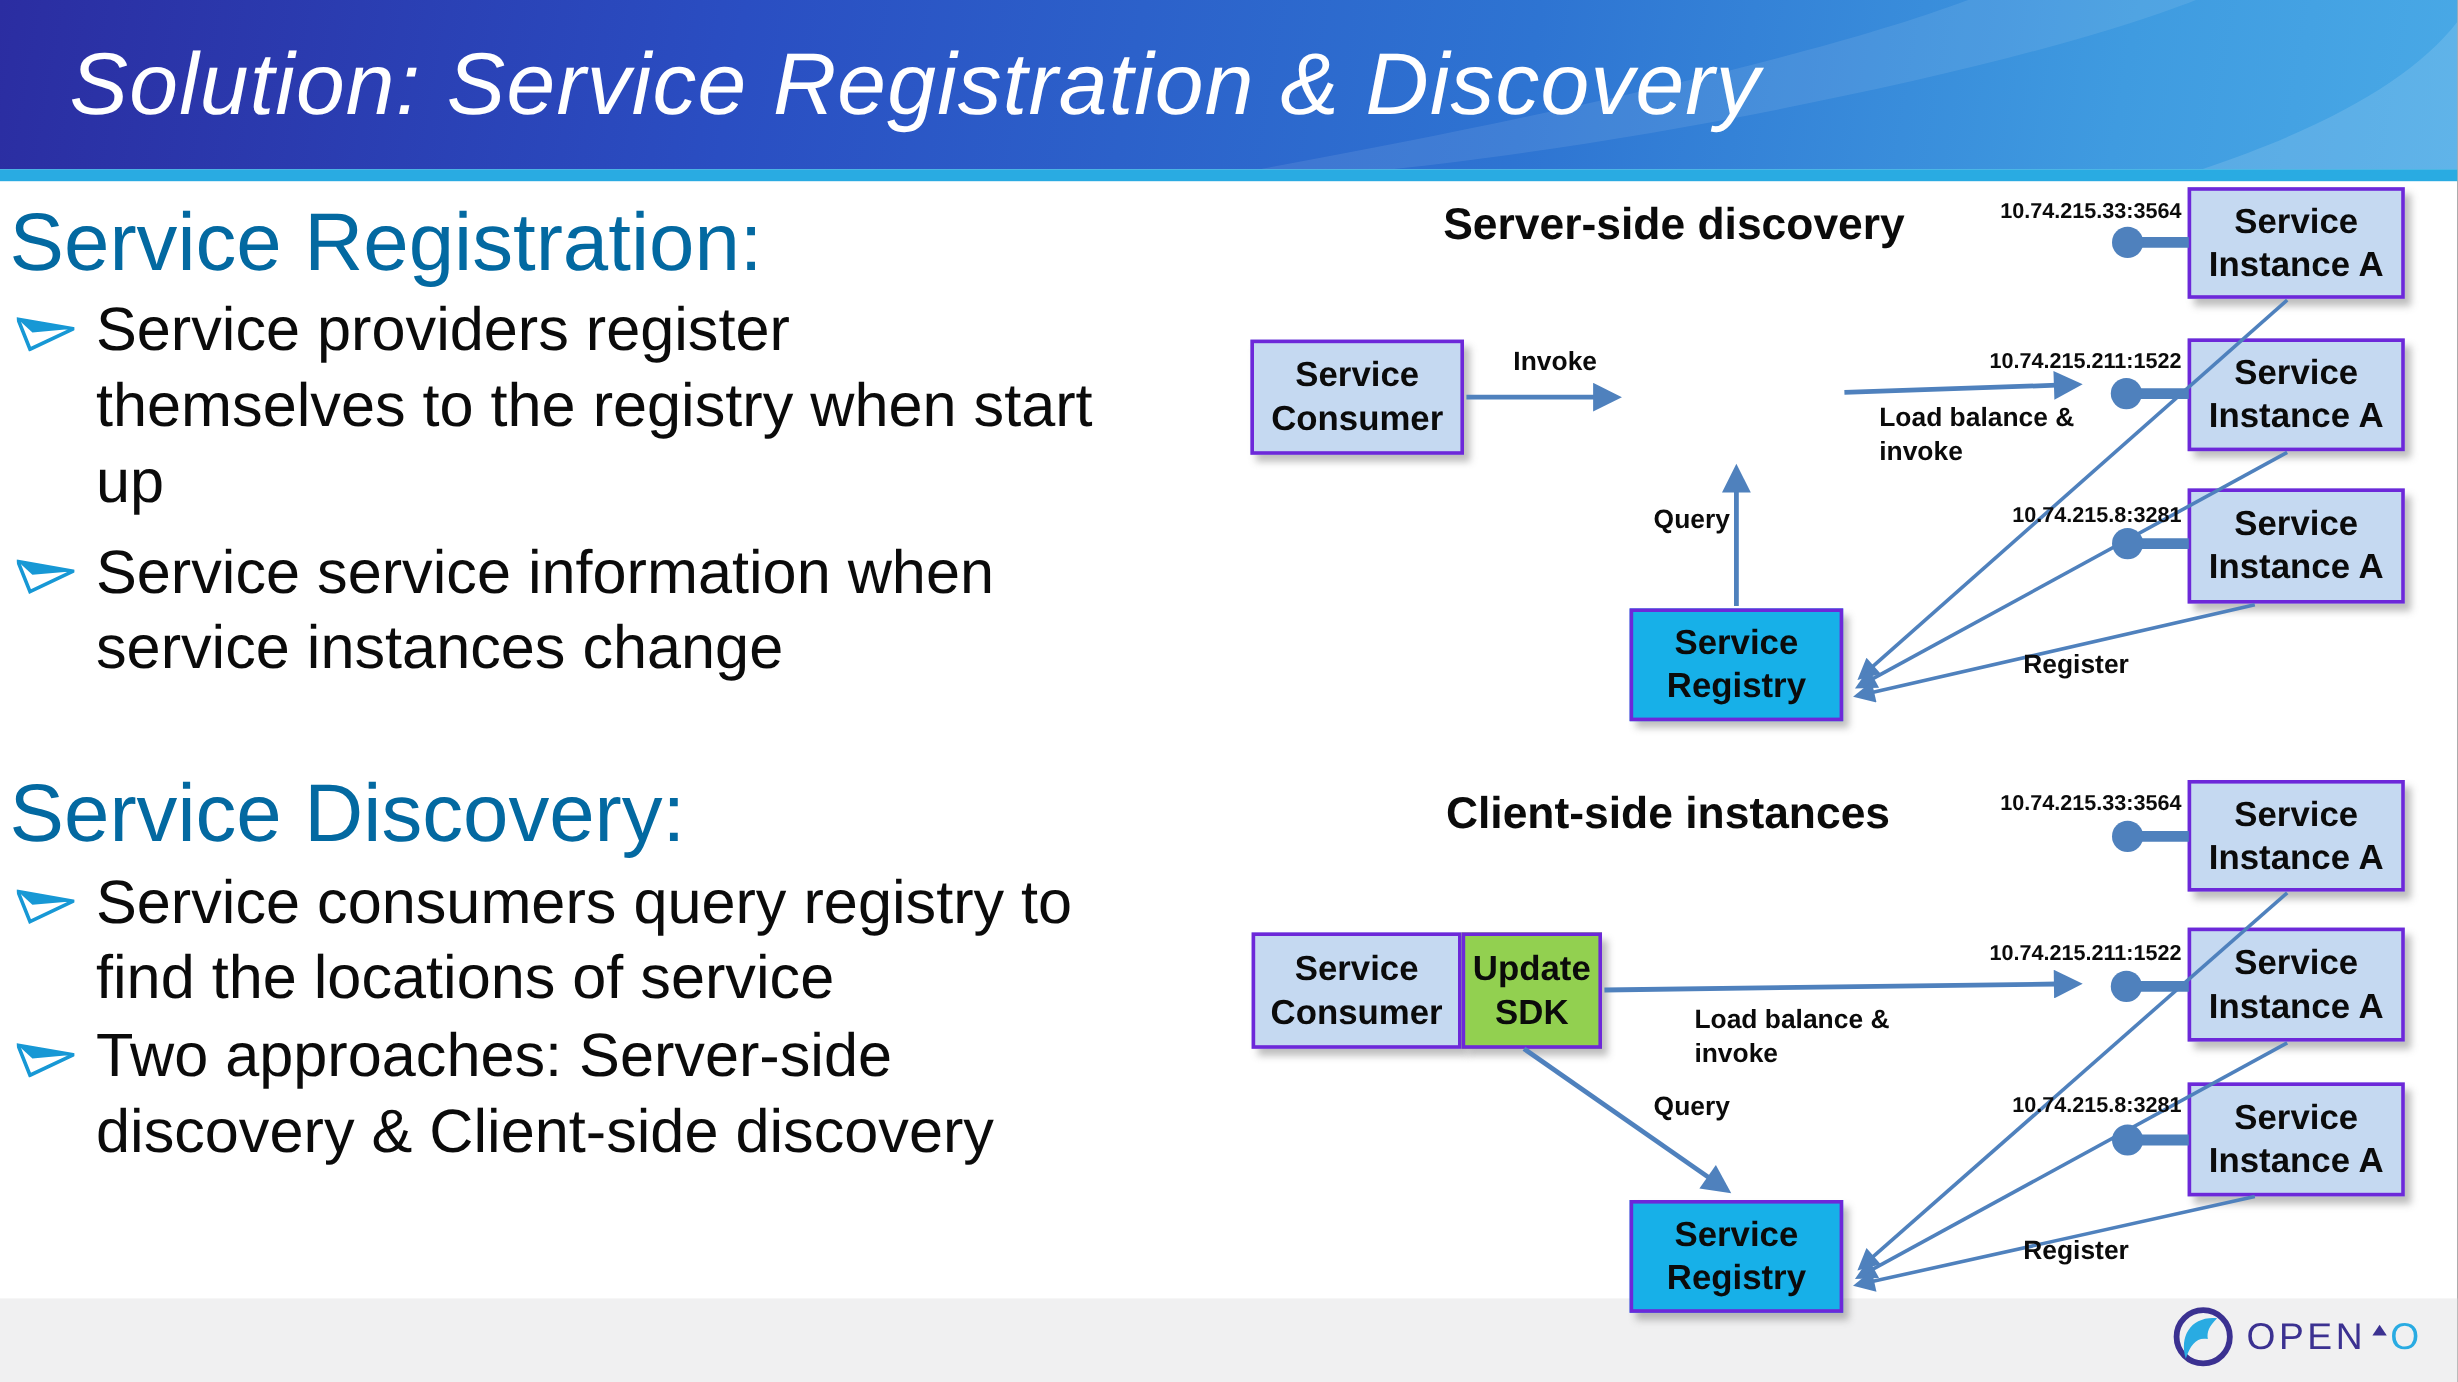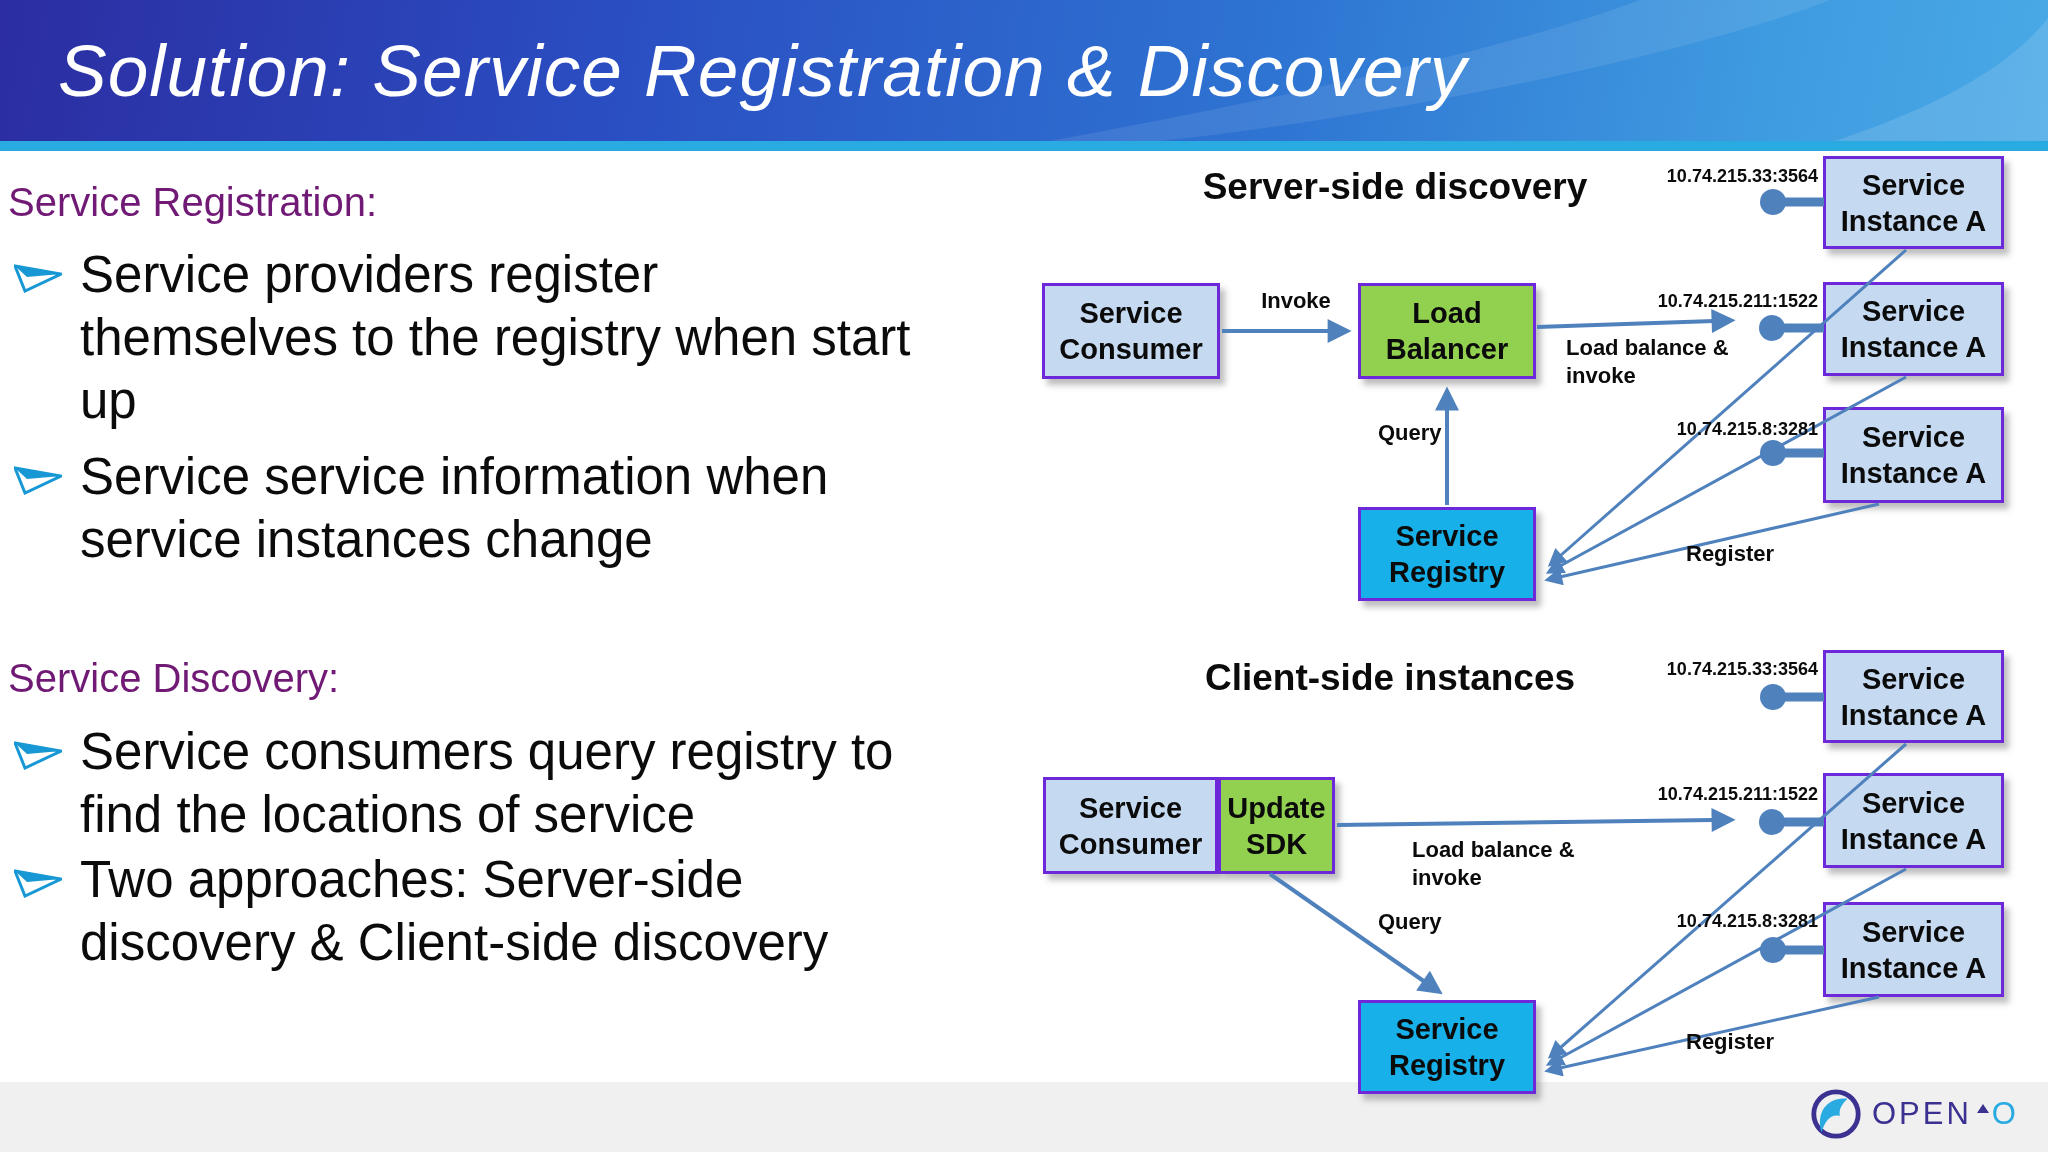--- a/index.html
+++ b/index.html
@@ -10,21 +10,21 @@
   .header{position:absolute;left:0;top:0;width:2048px;height:141px;
           background:linear-gradient(100deg,#2b2da1 0%,#2a4ec2 30%,#2e74d2 62%,#3f9be0 86%,#49a9e6 100%);
           display:flex;align-items:center;overflow:hidden;font-style:italic;}
   .header-swoosh{position:absolute;left:0;top:0;width:2048px;height:141px;pointer-events:none;}
   .header-title{position:relative;color:#ffffff;font-size:73px;font-weight:400;padding-left:58px;
                 letter-spacing:1px;white-space:nowrap;}
   .stripe{position:absolute;left:0;top:141px;width:2048px;height:10px;background:#29abe2;}
   .footer{position:absolute;left:0;top:1082px;width:2048px;height:70px;background:#f0f0f1;}
 
   
-  .lp-heading{position:absolute;left:8px;font-size:40px;line-height:60px;color:#701a75;text-align:center;}
+  .lp-heading{position:absolute;left:8px;font-size:68px;line-height:60px;color:#0369a1;text-align:center;}
   .bullet{position:absolute;left:14px;display:flex;align-items:flex-start;}
   .bullet-icon{flex:0 0 66px;padding-top:14px;}
   .bullet-text{font-size:51px;line-height:63px;white-space:pre-line;color:#0b0b0b;}
 
   
   .diag-title{position:absolute;font-weight:bold;font-size:37px;text-align:center;color:#0b0b0b;white-space:nowrap;}
   .dbox{position:absolute;border:3px solid #6d28d9;display:flex;align-items:center;justify-content:center;
         text-align:center;font-weight:bold;font-size:29px;line-height:36px;white-space:pre-line;color:#0b0b0b;
         box-shadow:5px 6px 6px rgba(110,110,110,0.45);box-sizing:border-box;z-index:2;}
   .fill-blue{background:#c5d9f1;}
@@ -137,22 +137,20 @@
     <line x1="1773" y1="950" x2="1824" y2="950" stroke="#4f81bd" stroke-width="9"></line>
     <circle cx="1773" cy="697" r="13" fill="#4f81bd"></circle>
     <circle cx="1772" cy="822" r="13" fill="#4f81bd"></circle>
     <circle cx="1773" cy="950" r="13" fill="#4f81bd"></circle>
   </svg>
 
   <div class="diag-title" style="left:1150px;top:166px;width:490px">Server-side discovery</div>
 
   <div class="dbox fill-blue" style="left:1042px;top:283px;width:178px;height:96px">Service
 Consumer</div>
-  <div class="dbox fill-green" style="left:1358px;top:283px;width:178px;height:96px">Load
-Balancer</div>
   <div class="dbox fill-cyan" style="left:1358px;top:507px;width:178px;height:94px">Service
 Registry</div>
 
   <div class="dbox fill-blue" style="left:1823px;top:156px;width:181px;height:93px">Service
 Instance A</div>
   <div class="dbox fill-blue" style="left:1823px;top:282px;width:181px;height:94px">Service
 Instance A</div>
   <div class="dbox fill-blue" style="left:1823px;top:407px;width:181px;height:96px">Service
 Instance A</div>
 

